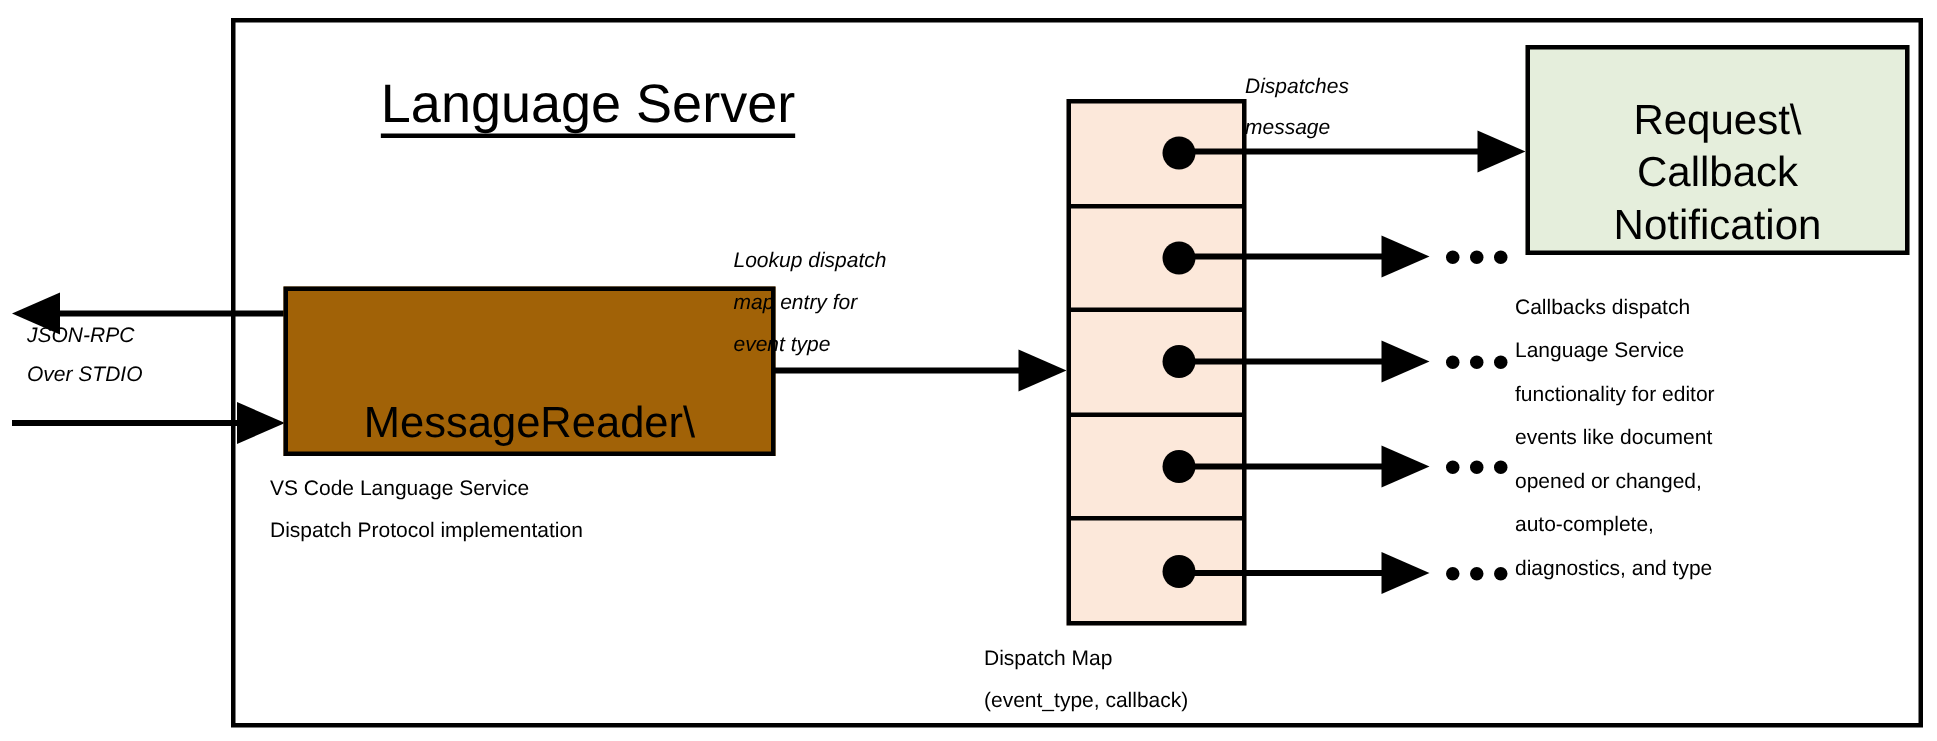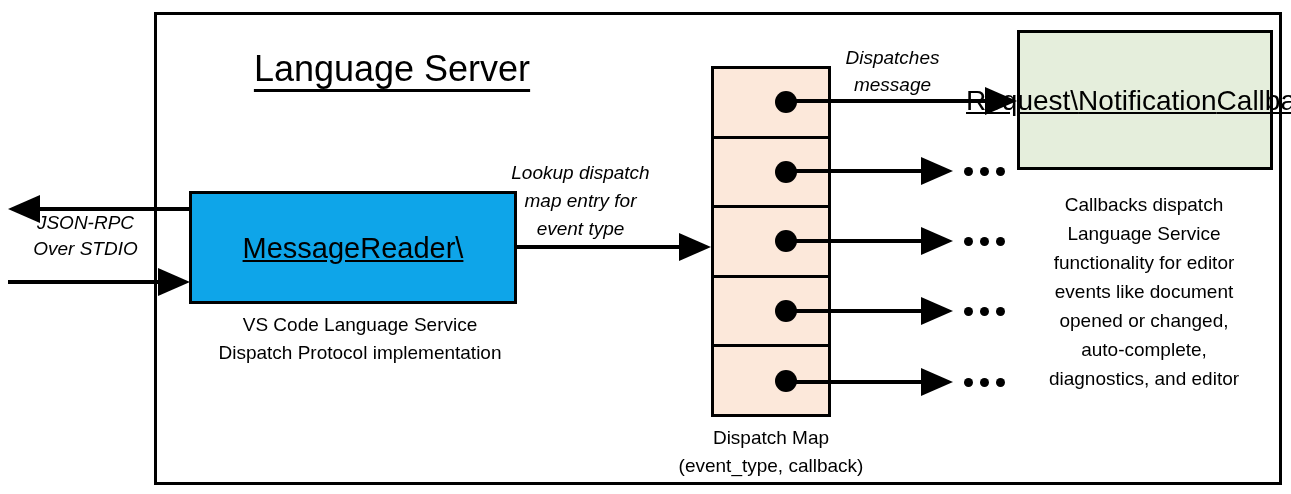--- a/index.html
+++ b/index.html
@@ -48,42 +48,40 @@
     width: 0; height: 0;
     border-top: 14px solid transparent;
     border-bottom: 14px solid transparent;
     border-right: 32px solid #000;
   }
   .box {
     position: absolute;
     border: 3px solid #000;
     box-sizing: border-box;
     display: flex;
-    flex-direction: row;
+    flex-direction: column;
     align-items: center;
-    justify-content: center;
+    justify-content: flex-end;
     text-align: center;
-    text-decoration: underline;
   }
   .reader-box {
     left: 189px; top: 191px;
     width: 328px; height: 113px;
     font-size: 29px;
     line-height: 38px;
   }
   .callback-box {
     left: 1017px; top: 30px;
     width: 256px; height: 140px;
     font-size: 28px;
     line-height: 35px;
   }
   .label {
     position: absolute;
-    text-align: center;
-    font-size: 19px;
+    font-size: 14px;
   }
   .italic { font-style: italic; }
   .io-label     { left: 18px;  top: 210px; width: 135px; line-height: 26px; }
   .lookup-label { left: 489px; top: 159px; width: 183px; line-height: 28px; }
   .dispatches-label { left: 830px; top: 44px; width: 125px; line-height: 27px; }
   .reader-caption { left: 180px; top: 311px; width: 360px; line-height: 28px; }
   .map-label    { left: 656px; top: 424px; width: 230px; line-height: 28px; }
   .callbacks-note { left: 1010px; top: 190px; width: 268px; line-height: 29px; }
   .dispatch-map {
     position: absolute;
@@ -132,21 +130,21 @@
   <div class="ah-left" style="left:8px; top:195px;"></div>
 
   <div class="line" style="left:8px; top:280px; width:152px;"></div>
   <div class="ah-right" style="left:158px; top:268px;"></div>
 
   <div class="label italic io-label">
     <div>JSON-RPC</div>
     <div>Over STDIO</div>
   </div>
 
-  <div class="box reader-box" style="background: #0ea5e9;">
+  <div class="box reader-box" style="background: #a16207;">
     <div>MessageReader\</div>
   </div>
   <div class="label reader-caption">
     <div>VS Code Language Service</div>
     <div>Dispatch Protocol implementation</div>
   </div>
 
   <div class="line" style="left:516px; top:245px; width:165px;"></div>
   <div class="ah-right" style="left:679px; top:233px;"></div>
   <div class="label italic lookup-label">
@@ -211,27 +209,27 @@
   <div class="line" style="left:786px; top:380px; width:137px;"></div>
   <div class="ah-right" style="left:921px; top:368px;"></div>
   <div class="ellipsis" style="left:964px; top:378px;">
       <span></span>
       <span></span>
       <span></span>
     </div>
 
   <div class="box callback-box" style="background: rgb(229, 238, 220);">
     <div>Request\</div>
+    <div>Callback</div>
     <div>Notification</div>
-    <div>Callback</div>
   </div>
 
   <div class="label callbacks-note">
     <div>Callbacks dispatch</div>
     <div>Language Service</div>
     <div>functionality for editor</div>
     <div>events like document</div>
     <div>opened or changed,</div>
     <div>auto-complete,</div>
-    <div>diagnostics, and editor</div>
+    <div>diagnostics, and type</div>
   </div>
 
 </div>
 
 </body></html>

